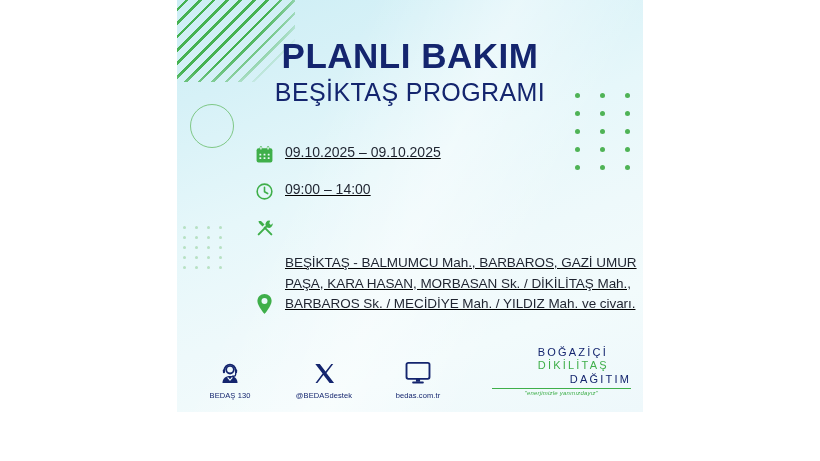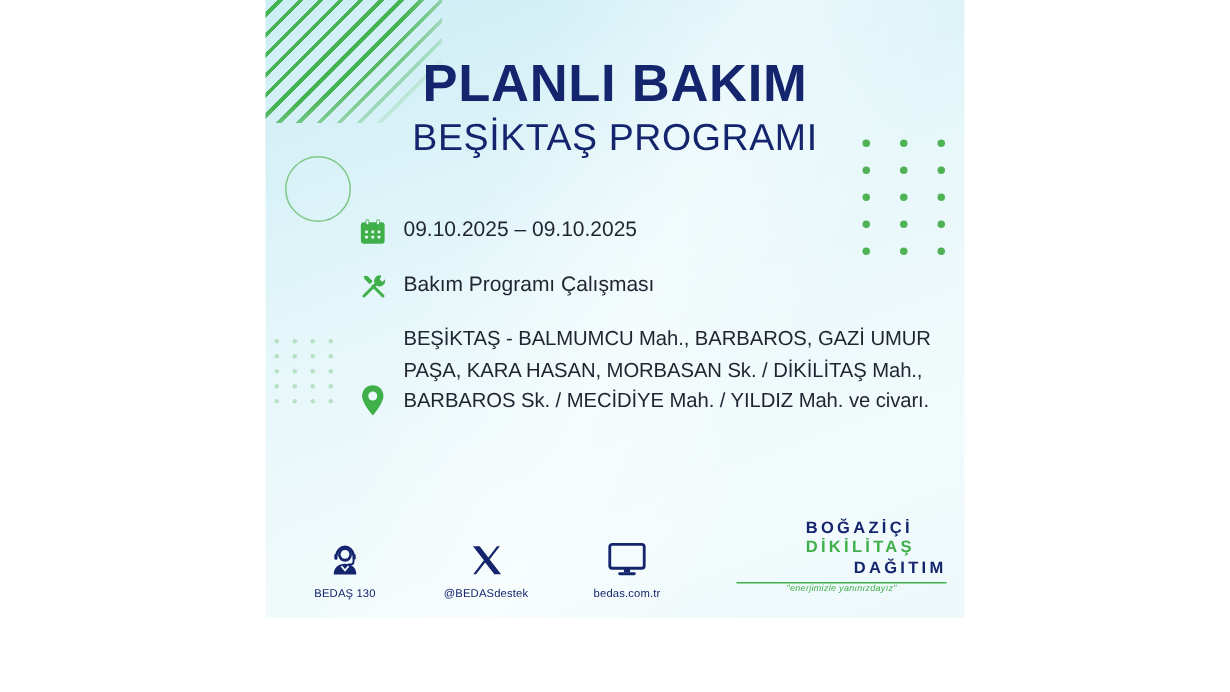--- a/index.html
+++ b/index.html
@@ -111,23 +111,24 @@
     font-size: 25px;
     font-weight: 400;
     letter-spacing: .4px;
     color: #14256e;
     line-height: 1.1;
   }
 
   
   #info {
     position: absolute;
-    left: 62px;
+    left: 78px;
     top: 142px;
     width: 390px;
+    text-decoration: underline;
   }
   .info-row {
     display: flex;
     align-items: flex-start;
     margin-bottom: 13px;
   }
   .info-icon {
     flex: 0 0 30px;
     width: 30px;
     height: 24px;
@@ -191,21 +192,21 @@
 
   
   #logo {
     position: absolute;
     right: 12px;
     bottom: 8px;
     text-align: left;
   }
   .logo-line {
     font-size: 11px;
-    font-weight: 700;
+    font-weight: 400;
     letter-spacing: 2.2px;
     line-height: 1.22;
     padding-left: 46px;
   }
   #logo-l1 { color: #14256e; }
   #logo-l2 { color: #3faf4a; }
   #logo-l3 { color: #14256e; margin-left: 32px; }
   #logo-rule {
     margin-top: 2px;
     height: 1px;
@@ -294,33 +295,41 @@
               <rect x="16.1" y="11" width="2.3" height="2.3" rx=".4"></rect>
               <rect x="5.6" y="15.4" width="2.3" height="2.3" rx=".4"></rect>
               <rect x="10.85" y="15.4" width="2.3" height="2.3" rx=".4"></rect>
               <rect x="16.1" y="15.4" width="2.3" height="2.3" rx=".4"></rect>
             </g>
           </svg>
         </span>
         <span class="info-text">09.10.2025  –  09.10.2025</span>
       </div>
 
+      <div class="info-row">
+        <span class="info-icon">
+          <svg width="19" height="19" viewBox="0 0 24 24" aria-hidden="true">
+            <circle cx="12" cy="12" r="9.3" fill="none" stroke="#3faf4a" stroke-width="2"></circle>
+            <path d="M12 6.6 V12.3 L16 14.6" fill="none" stroke="#3faf4a" stroke-width="2" stroke-linecap="round" stroke-linejoin="round"></path>
+          </svg>
+        </span>
+        <span class="info-text">09:00  –  14:00</span>
+      </div>
 
       <div class="info-row">
         <span class="info-icon">
           <svg width="20" height="20" viewBox="0 0 24 24" aria-hidden="true">
             <g stroke="#3faf4a" stroke-width="2.4" stroke-linecap="round">
               <path d="M4.4 19.6 L13.6 10.4"></path>
               <path d="M19.6 19.6 L11.6 11.6"></path>
             </g>
             <path d="M18.2 3.2 a4.6 4.6 0 0 0-5.2 6.6 l1.6 1.6 a4.6 4.6 0 0 0 6.6-5.2 l-2.1 2.1 -2.0 -2.0 z" fill="#3faf4a"></path>
             <path d="M4.2 3.6 L7.2 3.6 L11.4 7.8 L9.0 10.2 L4.8 6.0 Z" fill="#3faf4a"></path>
           </svg>
         </span>
-        <span class="info-text">Bakım Programı Çalışması</span>
       </div>
 
       <div class="info-row" id="row-address">
         <span class="info-icon">
           <svg width="19" height="22" viewBox="0 0 24 30" aria-hidden="true">
             <path d="M12 1.2 C6.6 1.2 2.3 5.5 2.3 10.9 C2.3 17.6 12 28.6 12 28.6
                      C12 28.6 21.7 17.6 21.7 10.9 C21.7 5.5 17.4 1.2 12 1.2 Z" fill="#3faf4a"></path>
             <circle cx="12" cy="10.9" r="4.1" fill="#e9f8fb"></circle>
           </svg>
         </span>

